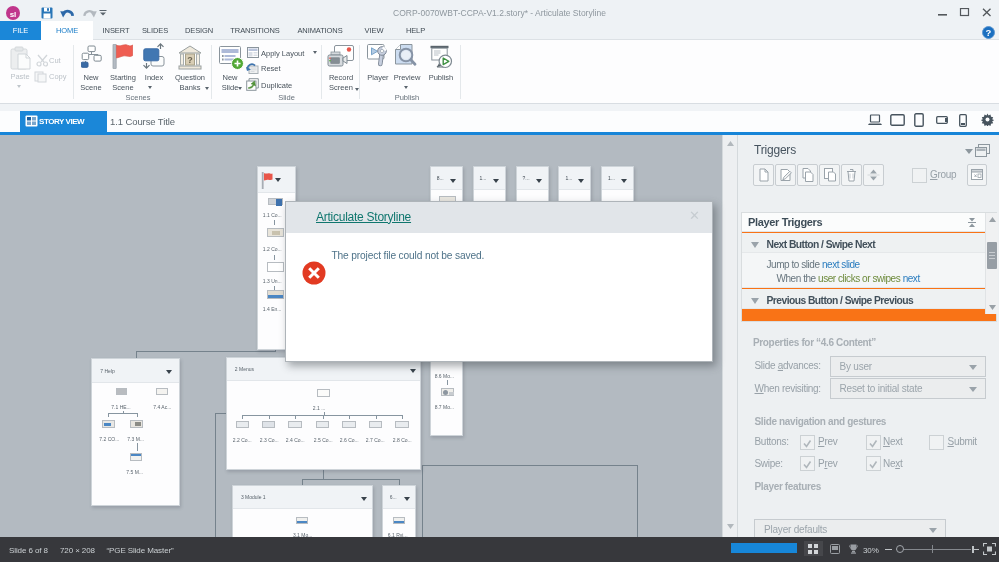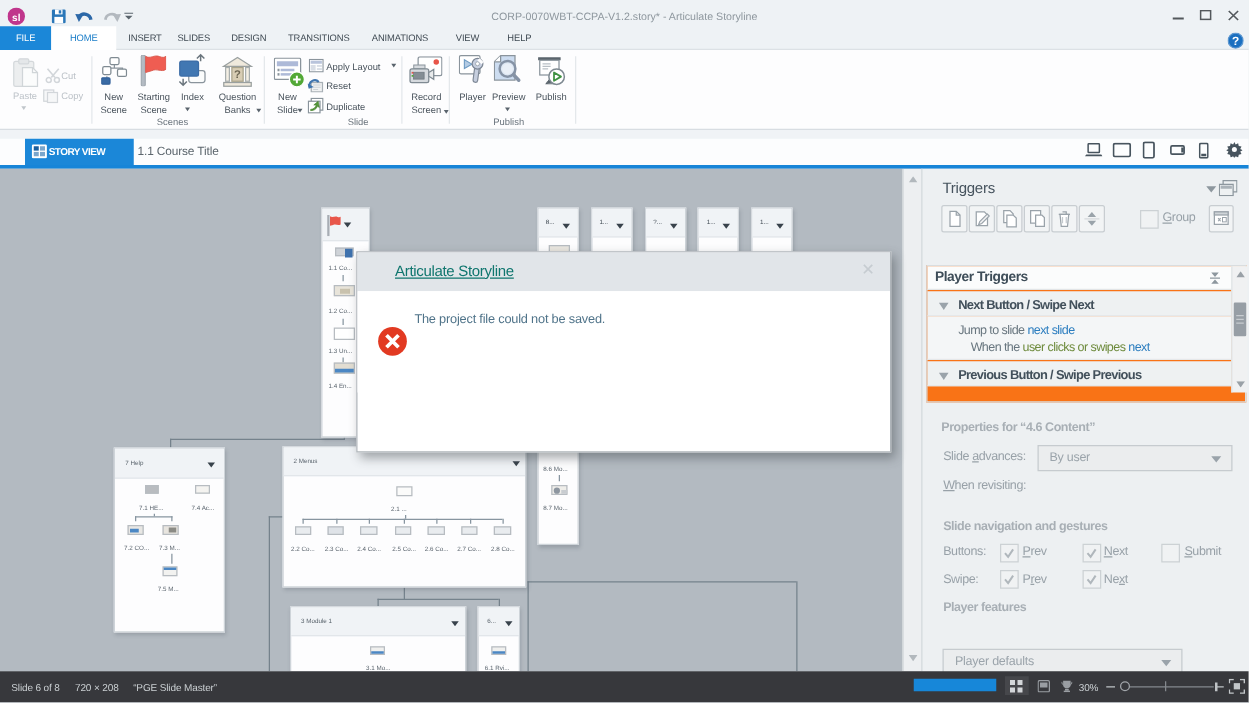--- a/index.html
+++ b/index.html
@@ -545,20 +545,21 @@
           <div class="abs" style="left:2px;top:13px;width:6px;height:1px;background:#c8ccd0;"></div>
           <div class="abs" style="left:2px;top:16px;width:6px;height:1px;background:#c8ccd0;"></div>
         </div>
       </div>
     </div>
 
     <div class="pbold" style="left:15px;top:202px;">Properties for “4.6 Content”</div>
     <div class="plabel" style="left:16.5px;top:225px;">Slide <span style="text-decoration:underline;">a</span>dvances:</div>
     <div class="ddown" style="left:91.5px;top:220.5px;width:156px;">By user<div class="dcar"></div></div>
     <div class="plabel" style="left:16.5px;top:247.5px;"><span style="text-decoration:underline;">W</span>hen revisiting:</div>
+    <div class="ddown" style="left:91.5px;top:243px;width:156px;">Reset to initial state<div class="dcar"></div></div>
     <div class="pbold" style="left:16.5px;top:281px;">Slide navigation and gestures</div>
     <div class="plabel" style="left:16.5px;top:301px;">Buttons:</div>
     <div class="cbx" style="left:61.5px;top:299.5px;"><svg width="13" height="13" viewBox="0 0 13 13">
           <path d="M3 6.5 l2.5 3 4 -6" fill="none" stroke="#b0b7bc" stroke-width="1.6"></path>
         </svg></div>
     <div class="plabel" style="left:80px;top:301px;"><span style="text-decoration:underline;">P</span>rev</div>
     <div class="cbx" style="left:127.5px;top:299.5px;"><svg width="13" height="13" viewBox="0 0 13 13">
           <path d="M3 6.5 l2.5 3 4 -6" fill="none" stroke="#b0b7bc" stroke-width="1.6"></path>
         </svg></div>
     <div class="plabel" style="left:145px;top:301px;"><span style="text-decoration:underline;">N</span>ext</div>

